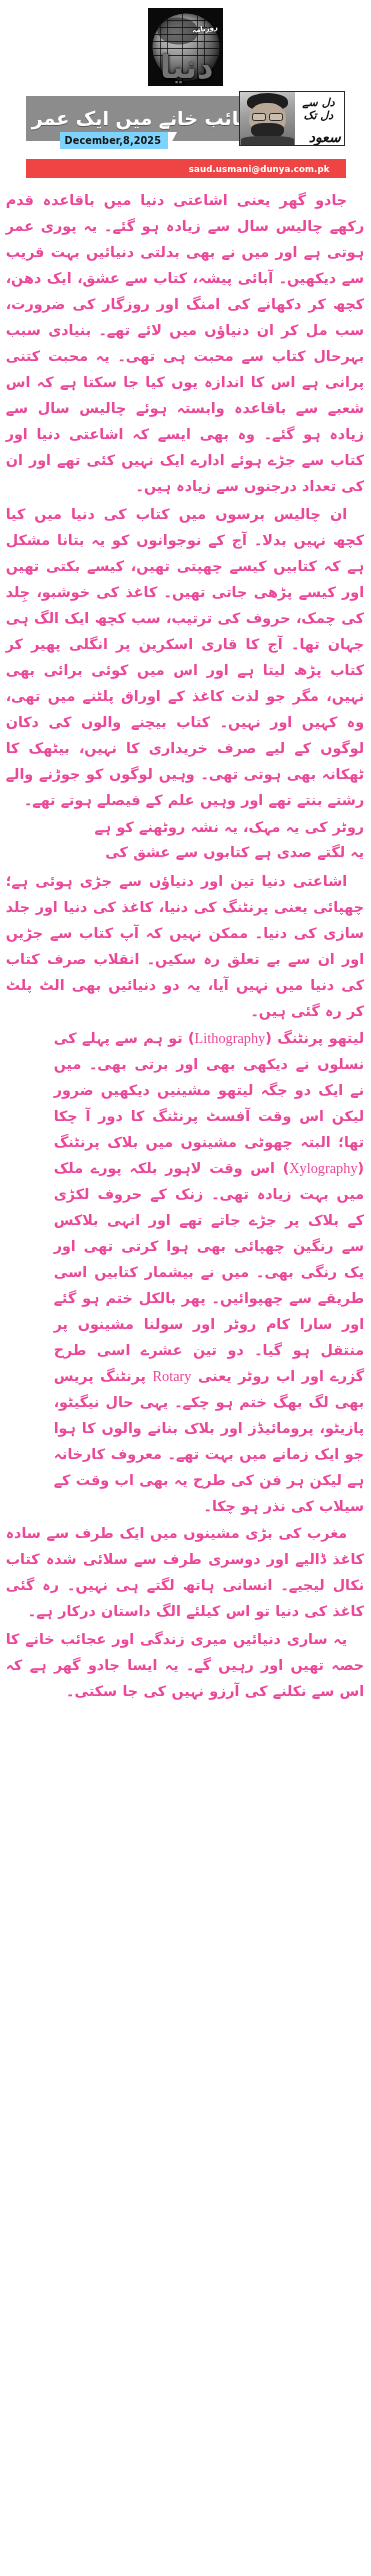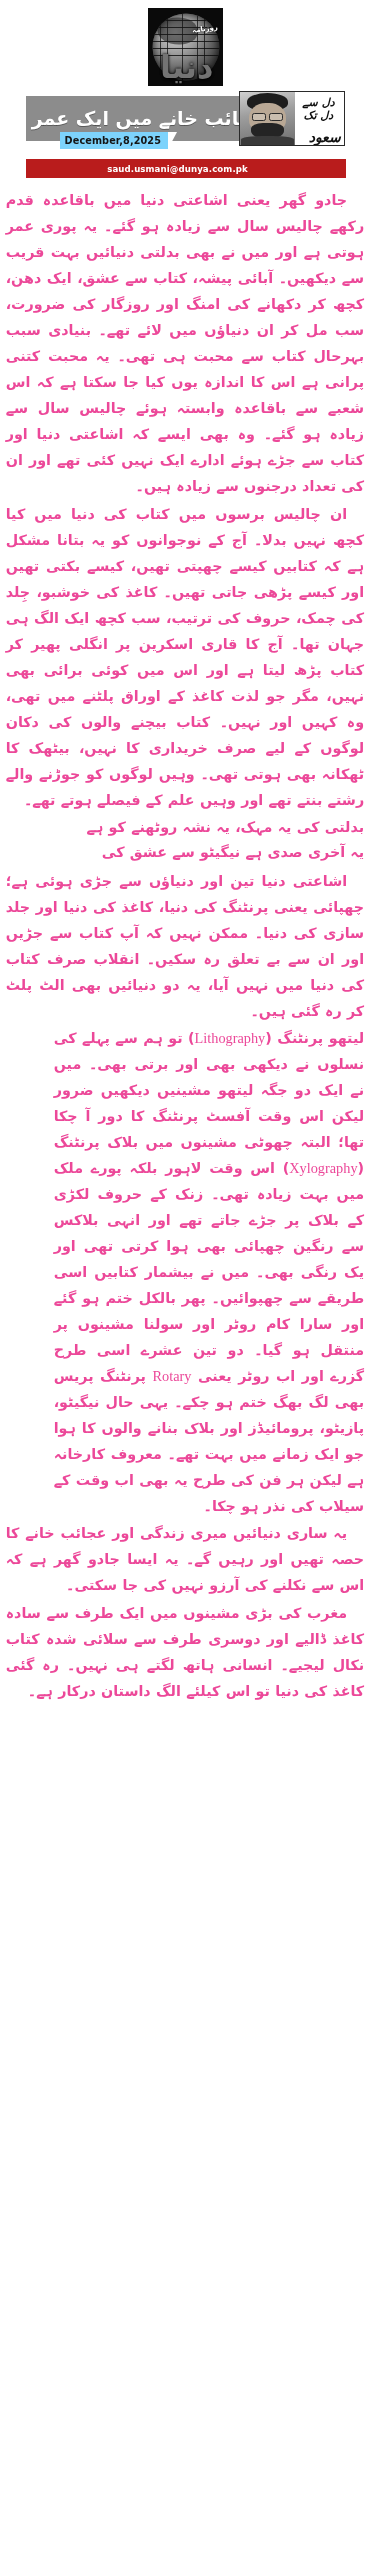--- a/index.html
+++ b/index.html
@@ -111,22 +111,22 @@
   .p-glass i{position:absolute;top:0;width:40%;height:100%;border:1.1px solid #2b2b2b;border-radius:2.3px;background:rgba(255,255,255,.25);}
   .p-glass i:first-child{left:0;}
   .p-glass i:last-child{right:0;}
   .p-beard{position:absolute;left:20%;top:58%;width:60%;height:30%;
     background:#242424;border-radius:36% 36% 50% 50%;}
   .p-shirt{position:absolute;left:2%;bottom:0;width:96%;height:17%;
     background:#3a3a3a;border-radius:40% 40% 0 0;}
 
   
   .mailbar{
-    width:320px;margin:1.1px auto 0;height:19.4px;background:#b91c1c;
-    display:flex;align-items:center;justify-content:center;
+    width:320px;margin:1.1px auto 0;height:19.4px;background:#ef4444;
+    display:flex;align-items:center;justify-content:flex-start;
     padding-right:16px;box-sizing:border-box;direction:rtl;
   }
   .mailbar span{
     direction:ltr;color:#fff;font-size:8.6px;font-weight:700;letter-spacing:0.1px;
   }
 
   
   .article{
     direction:rtl;text-align:justify;text-align-last:right;
     padding:9px 6.9px 0 5.7px;box-sizing:border-box;
@@ -183,28 +183,28 @@
   <div class="mailbar">
     <span>saud.usmani@dunya.com.pk</span>
   </div>
 
   <div class="article">
 
     <p>جادو گھر یعنی اشاعتی دنیا میں باقاعدہ قدم رکھے چالیس سال سے زیادہ ہو گئے۔ یہ پوری عمر ہوتی ہے اور میں نے بھی بدلتی دنیائیں بہت قریب سے دیکھیں۔ آبائی پیشہ، کتاب سے عشق، ایک دھن، کچھ کر دکھانے کی امنگ اور روزگار کی ضرورت، سب مل کر ان دنیاؤں میں لائے تھے۔ بنیادی سبب بہرحال کتاب سے محبت ہی تھی۔ یہ محبت کتنی پرانی ہے اس کا اندازہ یوں کیا جا سکتا ہے کہ اس شعبے سے باقاعدہ وابستہ ہوئے چالیس سال سے زیادہ ہو گئے۔ وہ بھی ایسے کہ اشاعتی دنیا اور کتاب سے جڑے ہوئے ادارے ایک نہیں کئی تھے اور ان کی تعداد درجنوں سے زیادہ ہیں۔</p>
     <p>ان چالیس برسوں میں کتاب کی دنیا میں کیا کچھ نہیں بدلا۔ آج کے نوجوانوں کو یہ بتانا مشکل ہے کہ کتابیں کیسے چھپتی تھیں، کیسے بکتی تھیں اور کیسے پڑھی جاتی تھیں۔ کاغذ کی خوشبو، جِلد کی چمک، حروف کی ترتیب، سب کچھ ایک الگ ہی جہان تھا۔ آج کا قاری اسکرین پر انگلی پھیر کر کتاب پڑھ لیتا ہے اور اس میں کوئی برائی بھی نہیں، مگر جو لذت کاغذ کے اوراق پلٹنے میں تھی، وہ کہیں اور نہیں۔ کتاب بیچنے والوں کی دکان لوگوں کے لیے صرف خریداری کا نہیں، بیٹھک کا ٹھکانہ بھی ہوتی تھی۔ وہیں لوگوں کو جوڑنے والے رشتے بنتے تھے اور وہیں علم کے فیصلے ہوتے تھے۔</p>
 
     <div class="verse">
-      <span class="vline">بدلتی کی یہ مہک، یہ نشہ روٹھنے کو ہے</span>
-      <span class="vline">یہ آخری صدی ہے نیگیٹو سے عشق کی</span>
+      <span class="vline">روٹر کی یہ مہک، یہ نشہ روٹھنے کو ہے</span>
+      <span class="vline">یہ لگتے صدی ہے کتابوں سے عشق کی</span>
     </div>
 
     <p>اشاعتی دنیا تین اور دنیاؤں سے جڑی ہوئی ہے؛ چھپائی یعنی پرنٹنگ کی دنیا، کاغذ کی دنیا اور جلد سازی کی دنیا۔ ممکن نہیں کہ آپ کتاب سے جڑیں اور ان سے بے تعلق رہ سکیں۔ انقلاب صرف کتاب کی دنیا میں نہیں آیا، یہ دو دنیائیں بھی الٹ پلٹ کر رہ گئی ہیں۔</p>
 
     <p class="cont">
       <span>لیتھو پرنٹنگ (</span><span class="latin">Lithography</span><span>) تو ہم سے پہلے کی نسلوں نے دیکھی بھی اور برتی بھی۔ میں نے ایک دو جگہ لیتھو مشینیں دیکھیں ضرور لیکن اس وقت آفسٹ پرنٹنگ کا دور آ چکا تھا؛ البتہ چھوٹی مشینوں میں بلاک پرنٹنگ (</span><span class="latin">Xylography</span><span>) اس وقت لاہور بلکہ پورے ملک میں بہت زیادہ تھی۔ زنک کے حروف لکڑی کے بلاک پر جڑے جاتے تھے اور انہی بلاکس سے رنگین چھپائی بھی ہوا کرتی تھی اور یک رنگی بھی۔ میں نے بیشمار کتابیں اسی طریقے سے چھپوائیں۔ پھر بالکل ختم ہو گئے اور سارا کام روٹر اور سولنا مشینوں پر منتقل ہو گیا۔ دو تین عشرے اسی طرح گزرے اور اب روٹر یعنی </span><span class="latin">Rotary</span><span> پرنٹنگ پریس بھی لگ بھگ ختم ہو چکے۔ یہی حال نیگیٹو، پازیٹو، پرومائیڈز اور بلاک بنانے والوں کا ہوا جو ایک زمانے میں بہت تھے۔ معروف کارخانہ ہے لیکن ہر فن کی طرح یہ بھی اب وقت کے سیلاب کی نذر ہو چکا۔</span>
     </p>
 
+    <p>مغرب کی بڑی مشینوں میں ایک طرف سے سادہ کاغذ ڈالیے اور دوسری طرف سے سلائی شدہ کتاب نکال لیجیے۔ انسانی ہاتھ لگتے ہی نہیں۔ رہ گئی کاغذ کی دنیا تو اس کیلئے الگ داستان درکار ہے۔</p>
     <p>یہ ساری دنیائیں میری زندگی اور عجائب خانے کا حصہ تھیں اور رہیں گے۔ یہ ایسا جادو گھر ہے کہ اس سے نکلنے کی آرزو نہیں کی جا سکتی۔</p>
-    <p>مغرب کی بڑی مشینوں میں ایک طرف سے سادہ کاغذ ڈالیے اور دوسری طرف سے سلائی شدہ کتاب نکال لیجیے۔ انسانی ہاتھ لگتے ہی نہیں۔ رہ گئی کاغذ کی دنیا تو اس کیلئے الگ داستان درکار ہے۔</p>
   </div>
 
 </div>
 
 
 </body></html>

